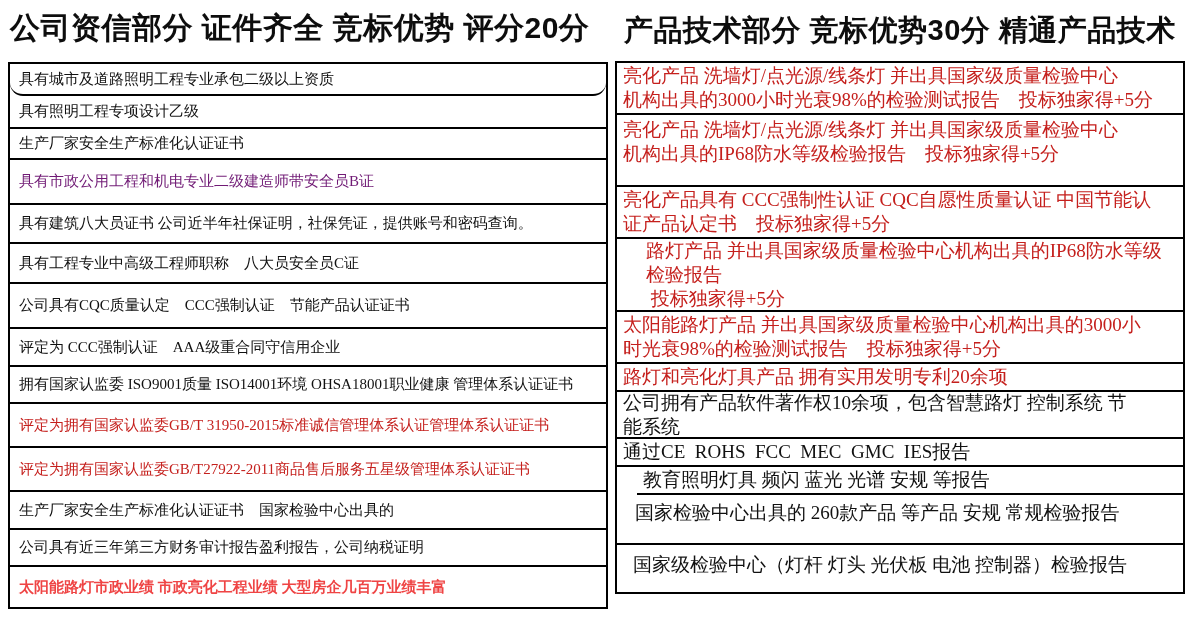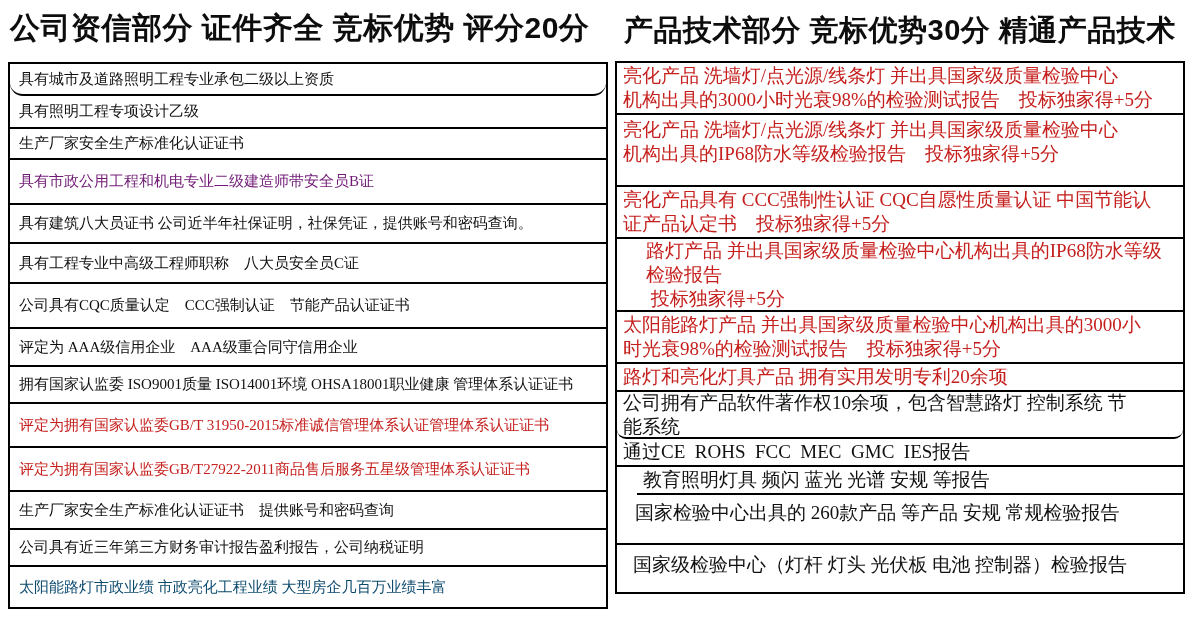--- a/index.html
+++ b/index.html
@@ -73,43 +73,43 @@
   <div class="title title-right">产品技术部分 竞标优势30分 精通产品技术</div>
 
   <div class="doc-table table-left">
       <div class="row" style="color: rgb(17, 17, 17);">具有城市及道路照明工程专业承包二级以上资质</div>
       <div class="row" style="color: rgb(17, 17, 17);">具有照明工程专项设计乙级</div>
       <div class="row" style="color: rgb(17, 17, 17);">生产厂家安全生产标准化认证证书</div>
       <div class="row" style="color: #701a75;">具有市政公用工程和机电专业二级建造师带安全员B证</div>
       <div class="row" style="color: rgb(17, 17, 17);">具有建筑八大员证书 公司近半年社保证明，社保凭证，提供账号和密码查询。</div>
       <div class="row" style="color: rgb(17, 17, 17);">具有工程专业中高级工程师职称　八大员安全员C证</div>
       <div class="row" style="color: rgb(17, 17, 17);">公司具有CQC质量认定　CCC强制认证　节能产品认证证书</div>
-      <div class="row" style="color: rgb(17, 17, 17);">评定为 AAA级信用企业　AAA级重合同守信用企业</div>
+      <div class="row" style="color: rgb(17, 17, 17);">评定为 CCC强制认证　AAA级重合同守信用企业</div>
       <div class="row" style="color: rgb(17, 17, 17);">拥有国家认监委 ISO9001质量 ISO14001环境 OHSA18001职业健康 管理体系认证证书</div>
       <div class="row" style="color: rgb(197, 32, 29);">评定为拥有国家认监委GB/T 31950-2015标准诚信管理体系认证管理体系认证证书</div>
       <div class="row" style="color: rgb(197, 32, 29);">评定为拥有国家认监委GB/T27922-2011商品售后服务五星级管理体系认证证书</div>
-      <div class="row" style="color: rgb(17, 17, 17);">生产厂家安全生产标准化认证证书　提供账号和密码查询</div>
+      <div class="row" style="color: rgb(17, 17, 17);">生产厂家安全生产标准化认证证书　国家检验中心出具的</div>
       <div class="row" style="color: rgb(17, 17, 17);">公司具有近三年第三方财务审计报告盈利报告，公司纳税证明</div>
-      <div class="row" style="color: #0c4a6e;">太阳能路灯市政业绩 市政亮化工程业绩 大型房企几百万业绩丰富</div>
+      <div class="row" style="color: #ef4444; font-weight: bold;">太阳能路灯市政业绩 市政亮化工程业绩 大型房企几百万业绩丰富</div>
     </div>
 
   <div class="doc-table table-right">
       <div class="row" style="color: rgb(197, 32, 29);">亮化产品 洗墙灯/点光源/线条灯 并出具国家级质量检验中心
 机构出具的3000小时光衰98%的检验测试报告　投标独家得+5分</div>
       <div class="row" style="color: rgb(197, 32, 29);">亮化产品 洗墙灯/点光源/线条灯 并出具国家级质量检验中心
 机构出具的IP68防水等级检验报告　投标独家得+5分</div>
       <div class="row" style="color: rgb(197, 32, 29);">亮化产品具有 CCC强制性认证 CQC自愿性质量认证 中国节能认
 证产品认定书　投标独家得+5分</div>
       <div class="row" style="color: rgb(197, 32, 29); padding-left: 29px;">路灯产品 并出具国家级质量检验中心机构出具的IP68防水等级
 检验报告
  投标独家得+5分</div>
       <div class="row" style="color: rgb(197, 32, 29);">太阳能路灯产品 并出具国家级质量检验中心机构出具的3000小
 时光衰98%的检验测试报告　投标独家得+5分</div>
       <div class="row" style="color: rgb(197, 32, 29);">路灯和亮化灯具产品 拥有实用发明专利20余项</div>
-      <div class="row" style="color: rgb(17, 17, 17); border-radius: 9px;">公司拥有产品软件著作权10余项，包含智慧路灯 控制系统 节
+      <div class="row" style="color: rgb(17, 17, 17);">公司拥有产品软件著作权10余项，包含智慧路灯 控制系统 节
 能系统</div>
       <div class="row" style="color: rgb(17, 17, 17);">通过CE  ROHS  FCC  MEC  GMC  IES报告</div>
       <div class="row" style="color: rgb(17, 17, 17);">教育照明灯具 频闪 蓝光 光谱 安规 等报告</div>
       <div class="row" style="color: rgb(17, 17, 17);">国家检验中心出具的 260款产品 等产品 安规 常规检验报告</div>
       <div class="row" style="color: rgb(17, 17, 17);">国家级检验中心（灯杆 灯头 光伏板 电池 控制器）检验报告</div>
     </div>
 
 </div>
 
 </body></html>

